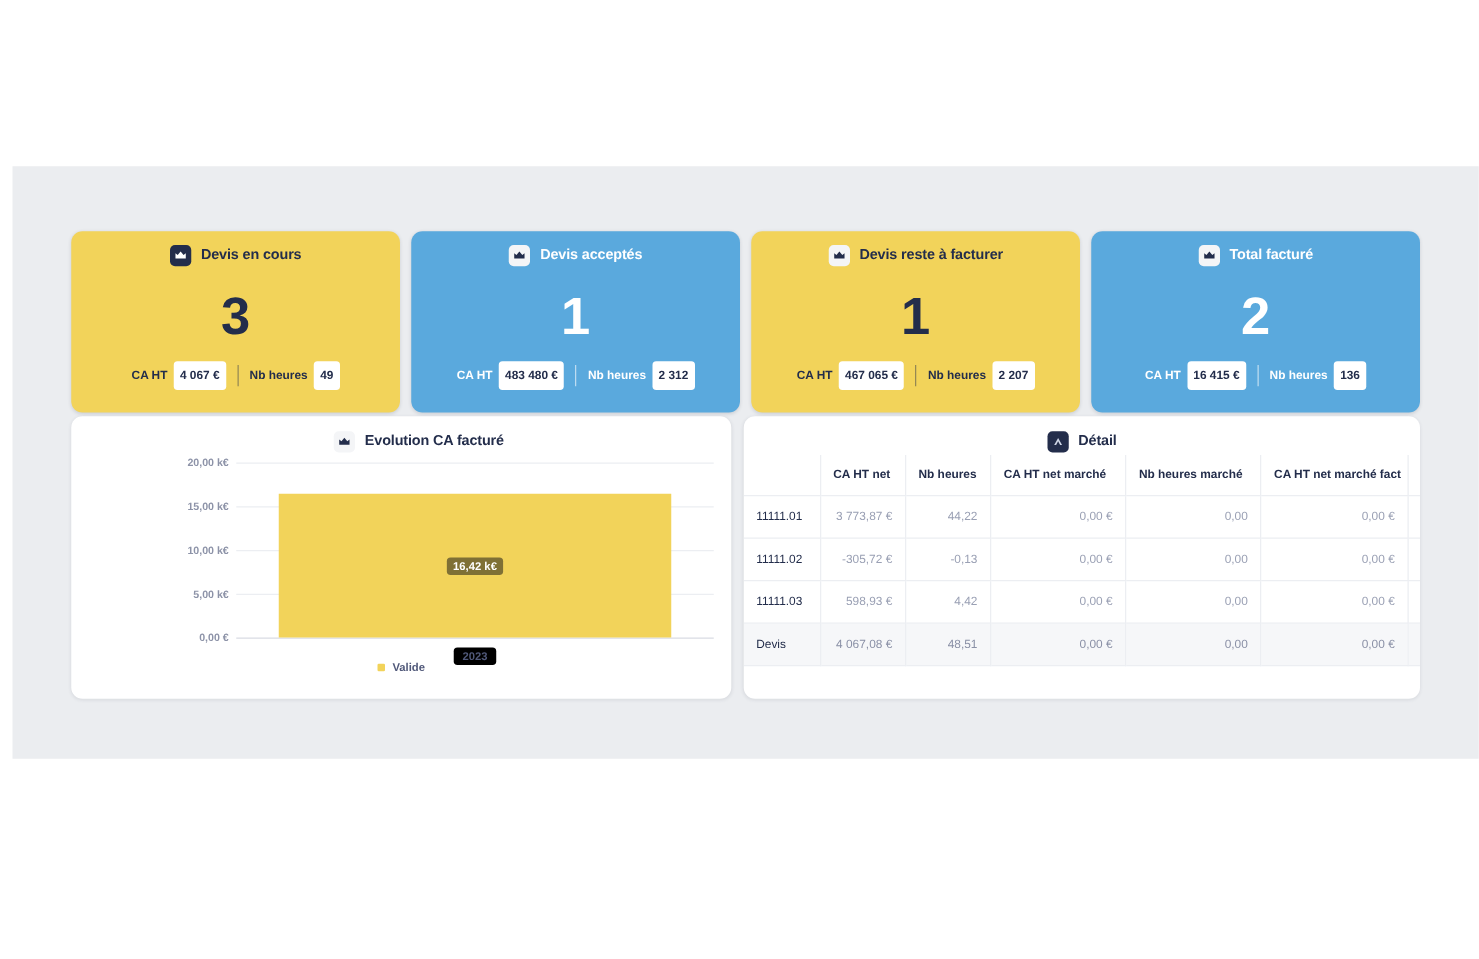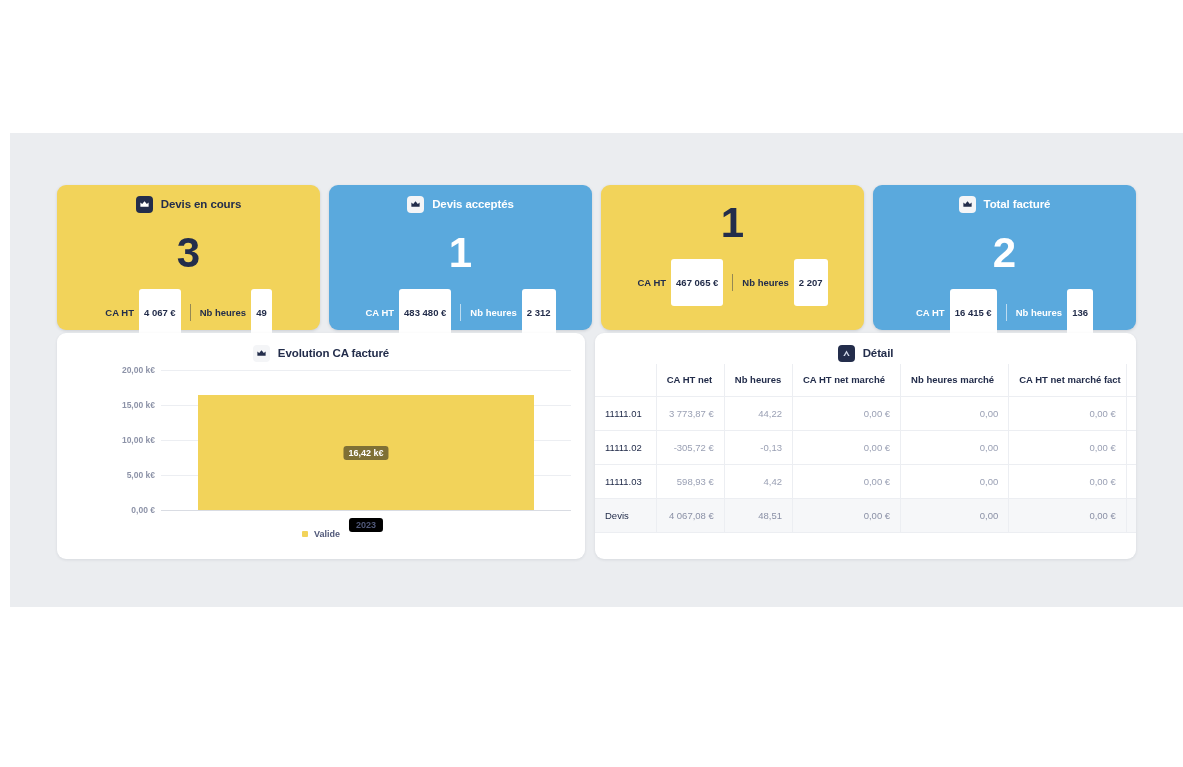--- a/index.html
+++ b/index.html
@@ -81,21 +81,21 @@
     font-size: 9.5px;
     font-weight: bold;
   }
   .kpi-stats.on-yellow { color: #232d4b; }
   .kpi-stats.on-blue   { color: #ffffff; }
   .stat { display: flex; align-items: center; gap: 5px; white-space: nowrap; }
   .chip {
     background: #ffffff;
     color: #232d4b;
     border-radius: 3px;
-    padding: 18px 5px;
+    padding: 6px 5px;
     font-size: 9.5px;
     font-weight: bold;
   }
   .stat-sep {
     width: 1px; height: 17px;
     background: rgba(35,45,75,0.45);
   }
   .kpi-stats.on-blue .stat-sep { background: rgba(255,255,255,0.6); }
 
   
@@ -122,21 +122,21 @@
     padding-top: 9px;
   }
   .panel-title {
     font-size: 11.5px;
     font-weight: bold;
     color: #232d4b;
     letter-spacing: -0.1px;
   }
 
   
-  #chart-panel { width: 528px; }
+  #chart-panel { width: 528px; padding-left: 28px; }
   .chart-area {
     position: relative;
     margin-top: 6px;
     height: 140px;
   }
   .y-axis {
     position: absolute;
     left: 0; top: 0;
     width: 104px; height: 140px;
   }
@@ -297,20 +297,28 @@
             <span class="chip">483 480 €</span>
           </div>
           <div class="stat-sep"></div>
           <div class="stat">
             <span>Nb heures</span>
             <span class="chip">2 312</span>
           </div>
         </div>
       </div>
       <div class="kpi-card yellow">
+        <div class="kpi-head">
+          <span class="icon-box light">
+            <svg width="11" height="11" viewBox="0 0 16 16" aria-hidden="true">
+              <path d="M2 5.2l2.6 2.1L8 3.2l3.4 4.1L14 5.2v6.1H2z" fill="#232d4b"></path>
+            </svg>
+          </span>
+          <span class="kpi-title on-yellow">Devis reste à facturer</span>
+        </div>
         <div class="kpi-value on-yellow">1</div>
         <div class="kpi-stats on-yellow">
           <div class="stat">
             <span>CA HT</span>
             <span class="chip">467 065 €</span>
           </div>
           <div class="stat-sep"></div>
           <div class="stat">
             <span>Nb heures</span>
             <span class="chip">2 207</span>

